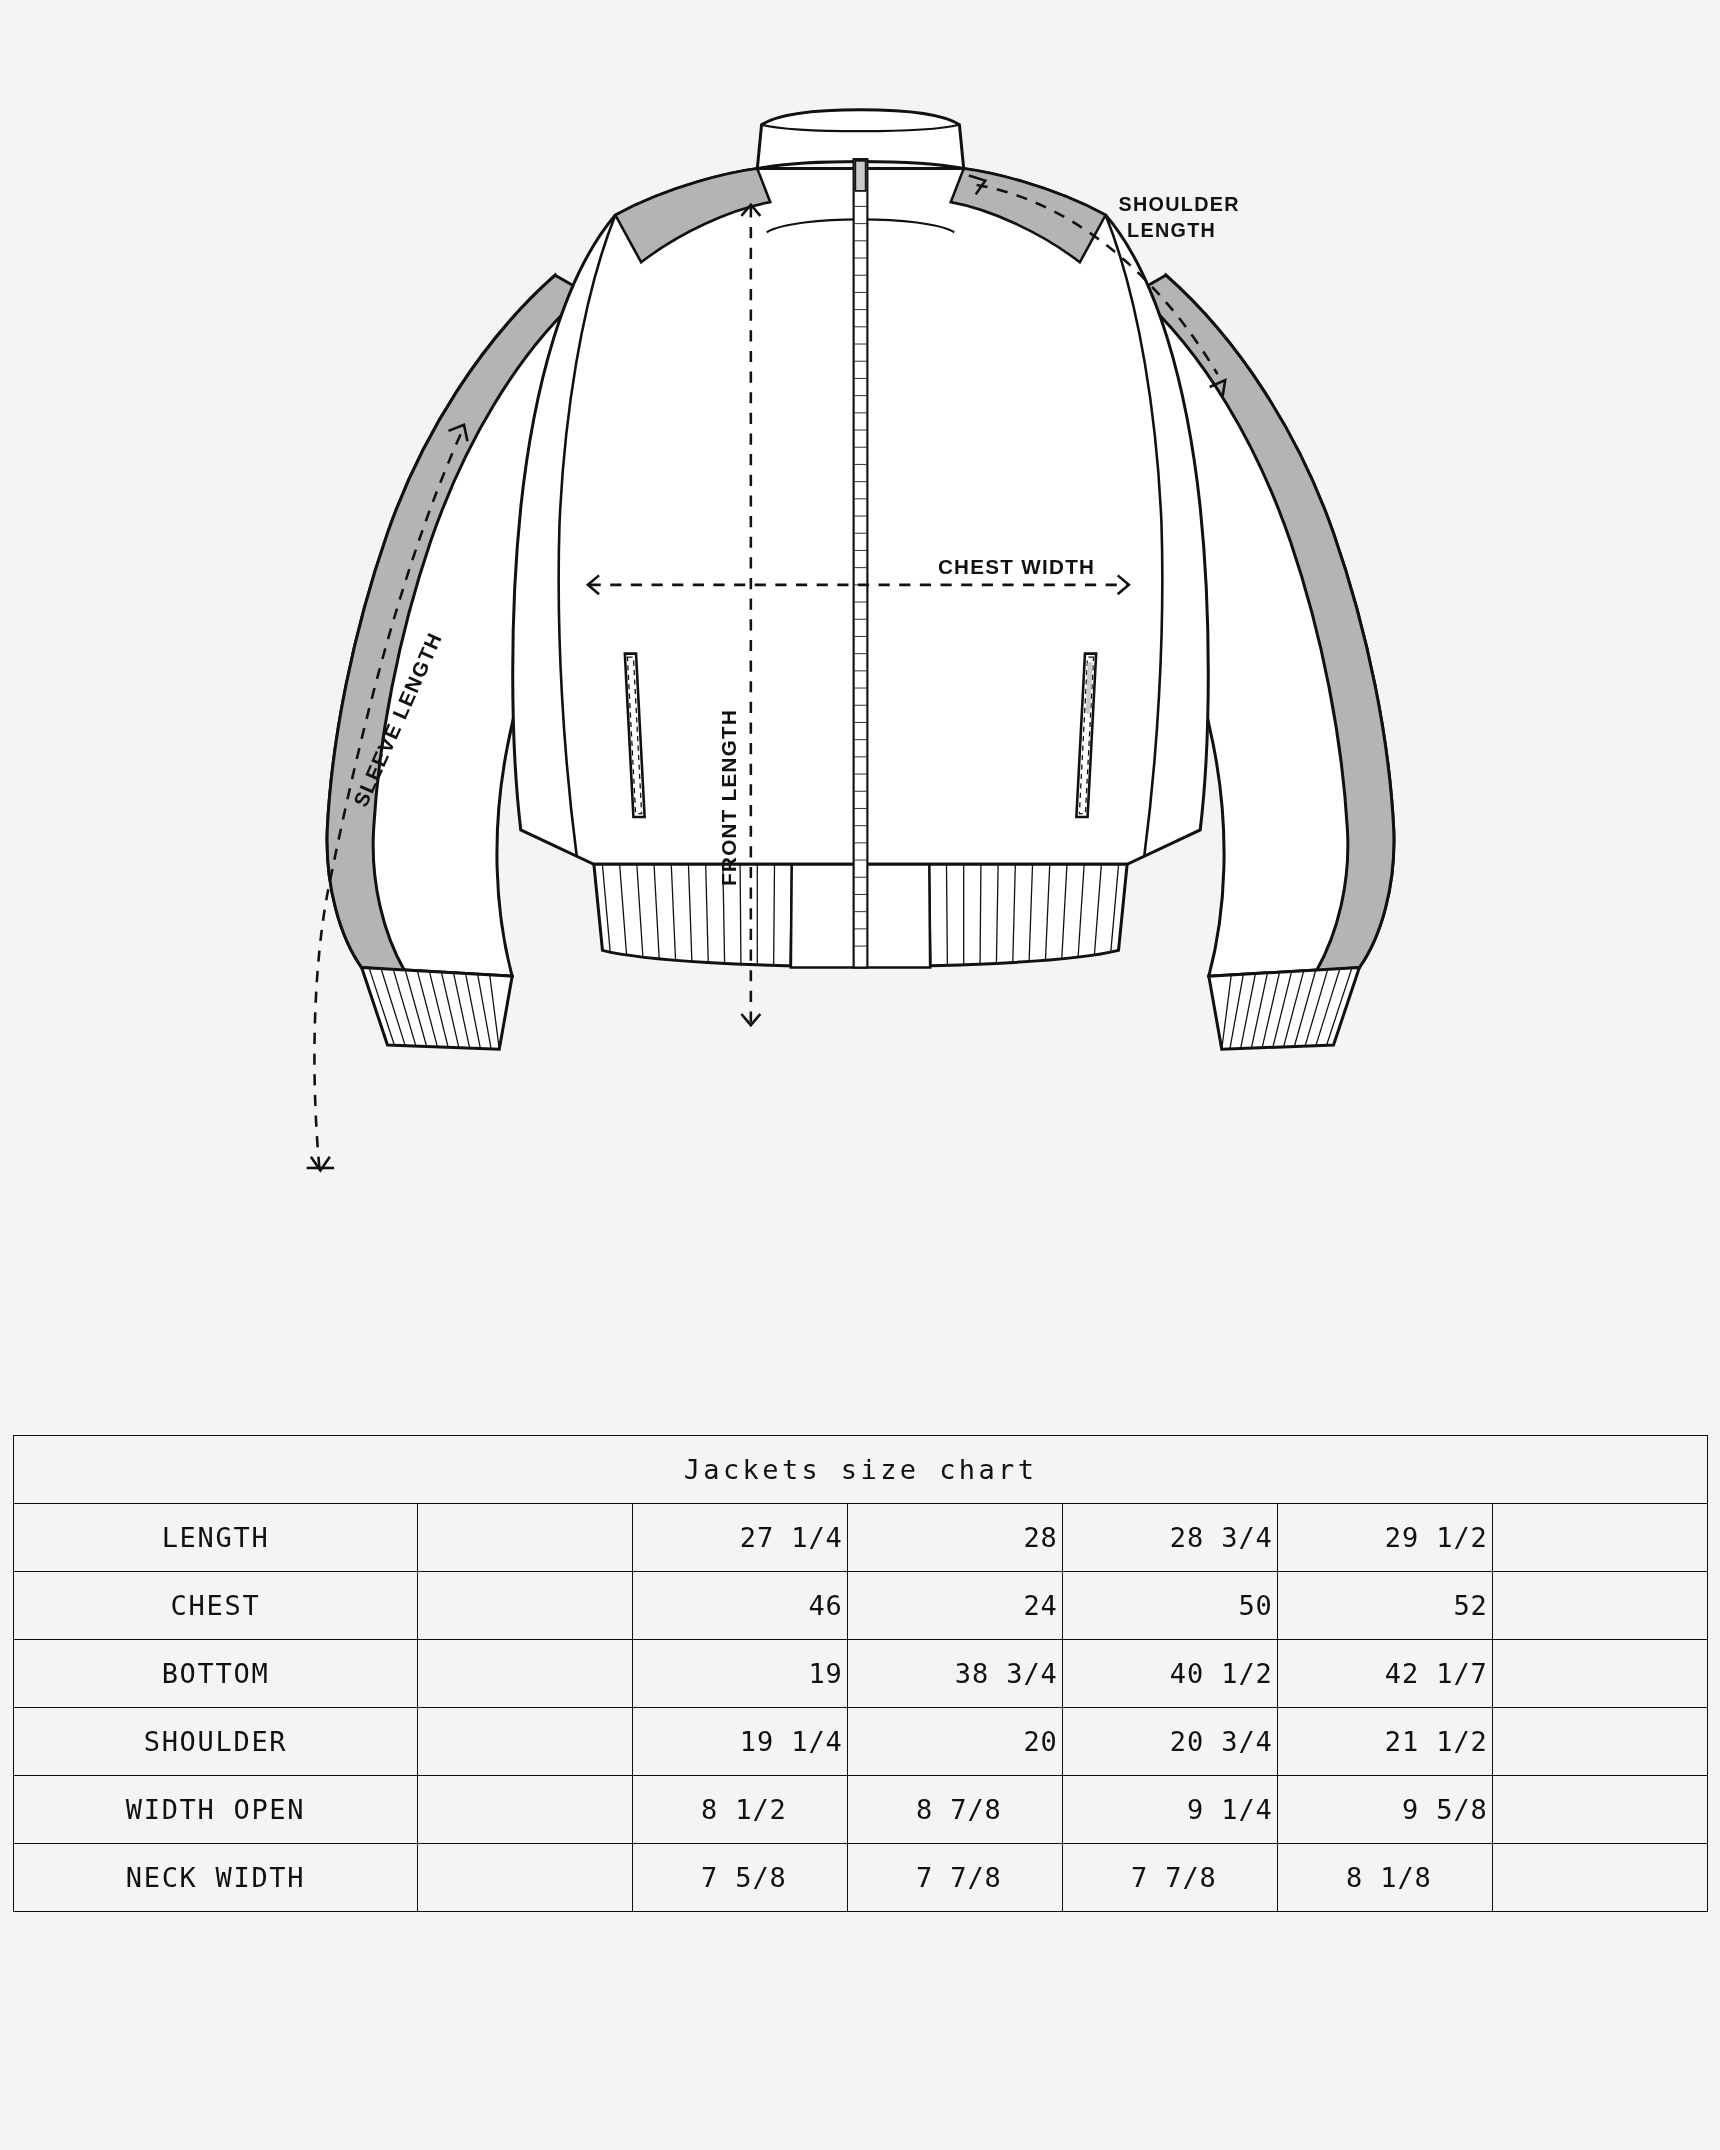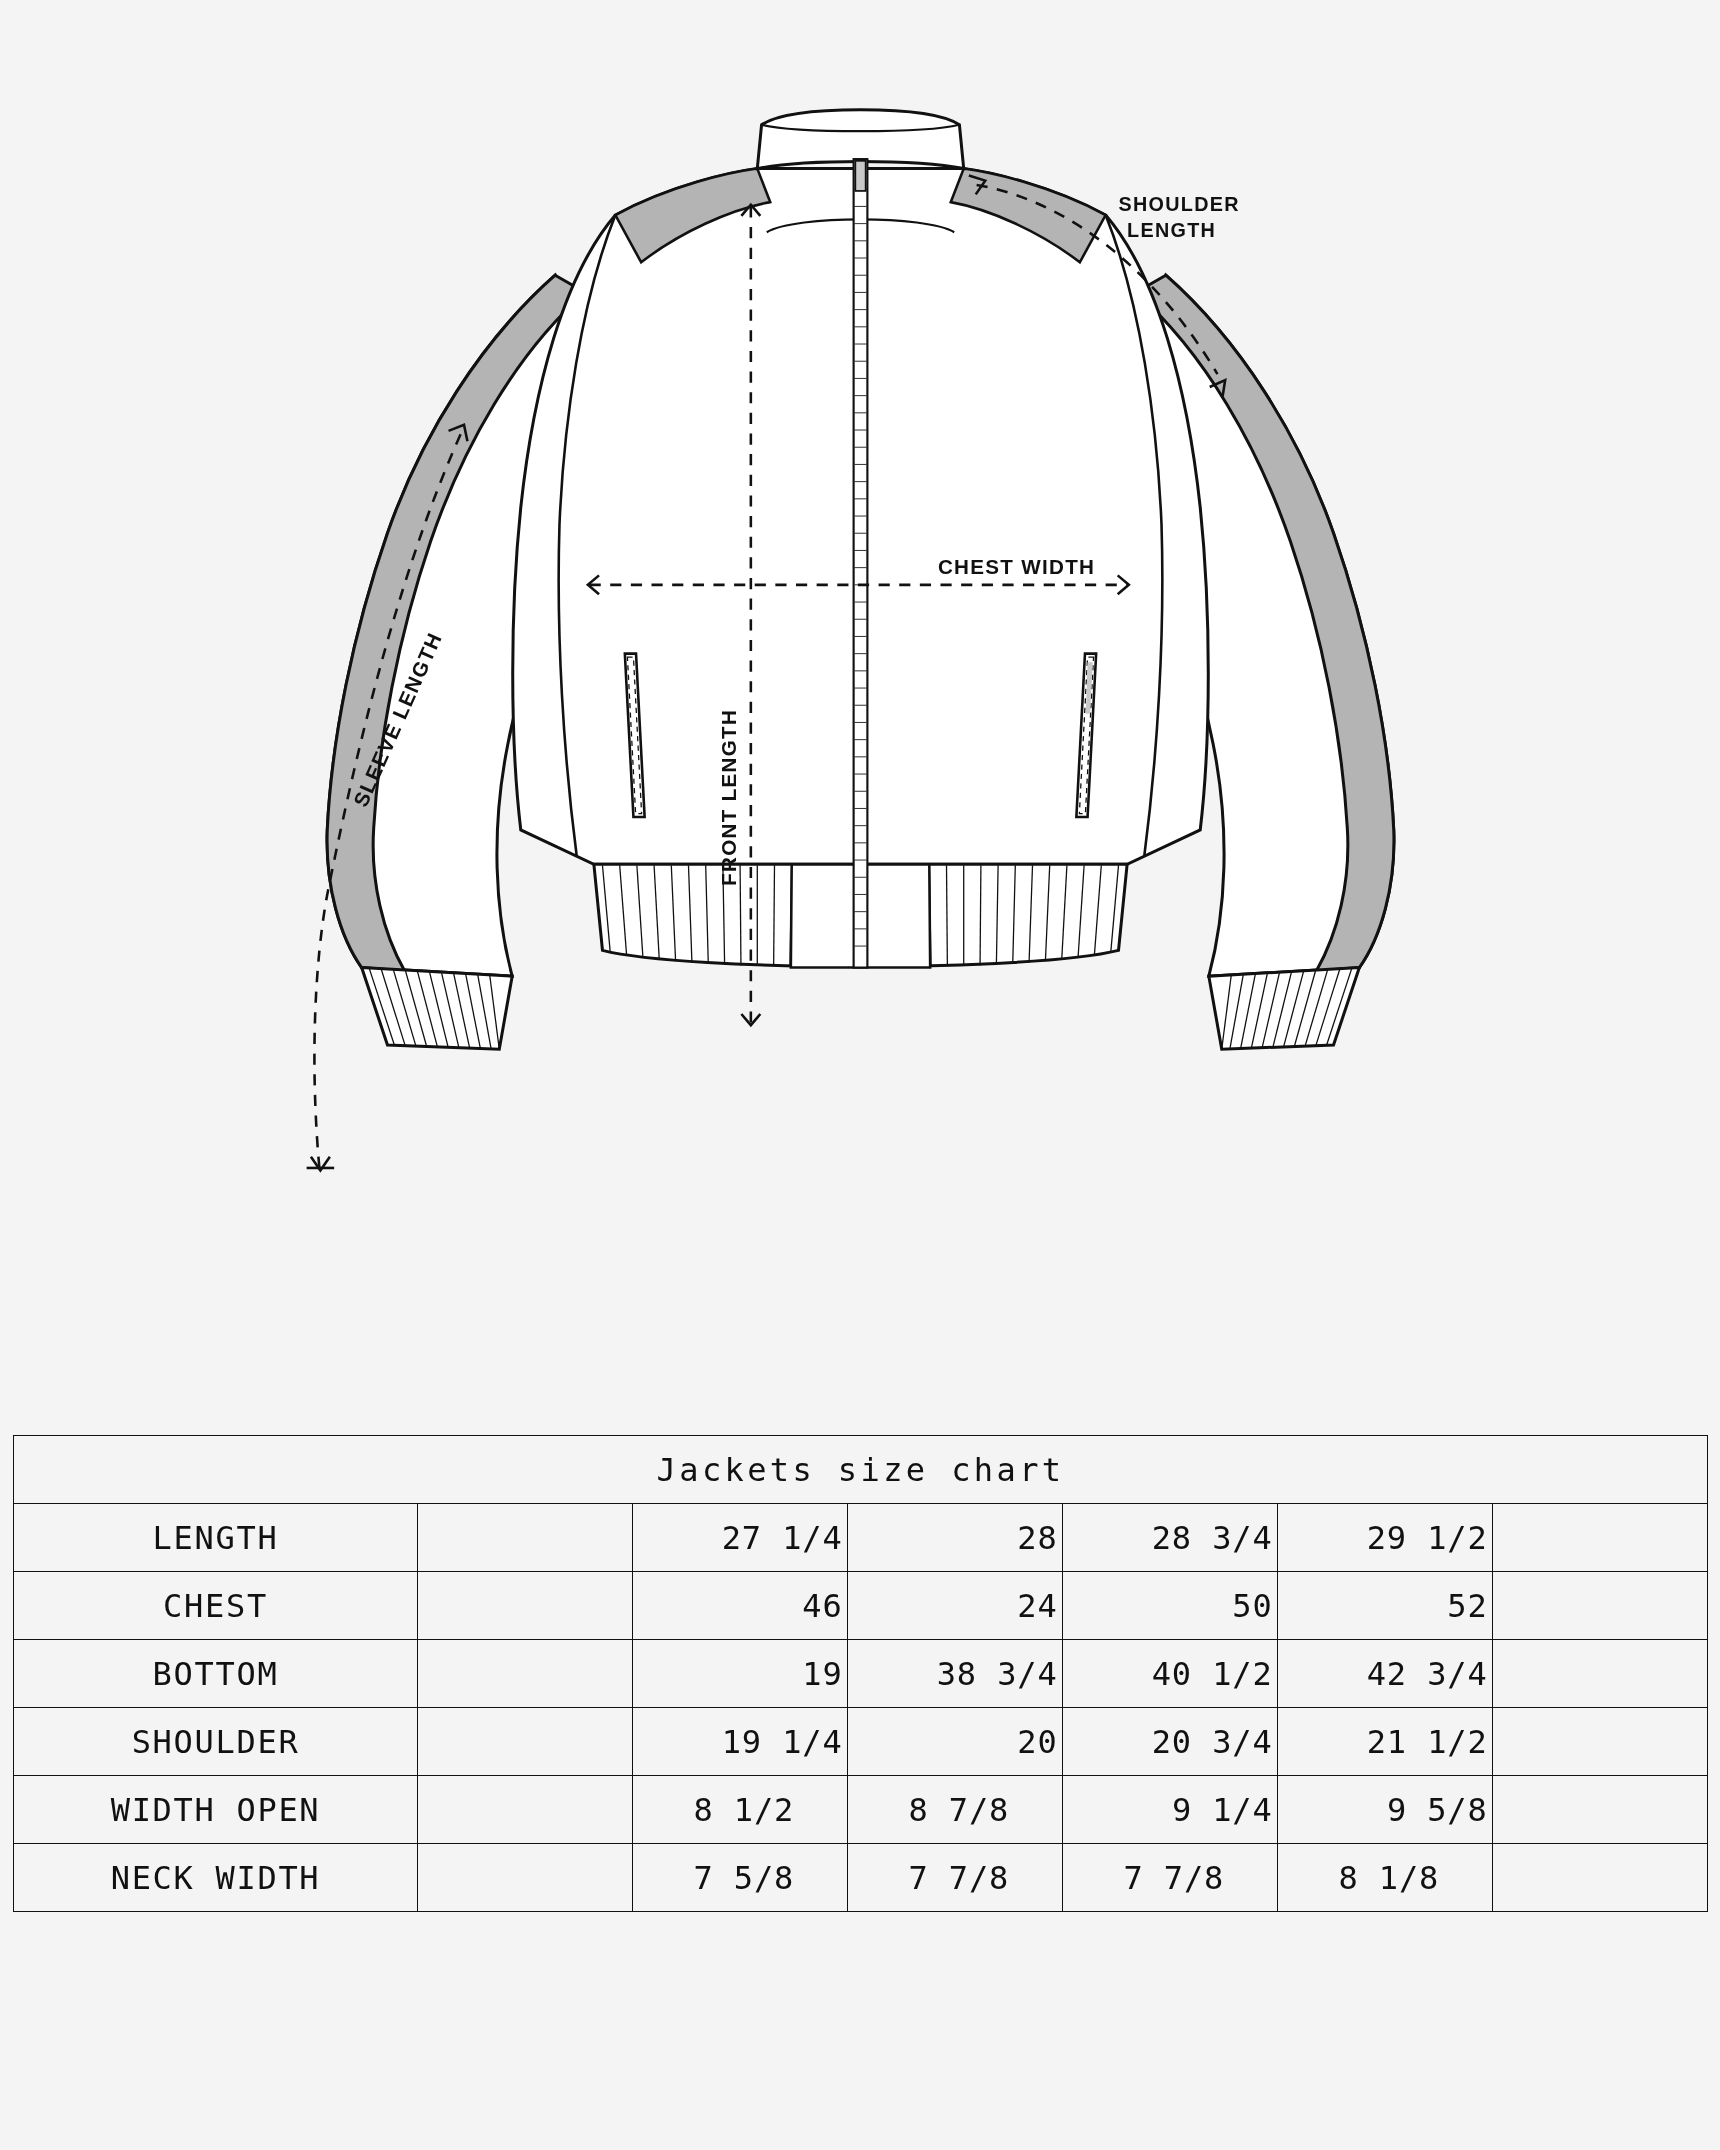--- a/index.html
+++ b/index.html
@@ -38,21 +38,21 @@
   }
   table.chart {
     border-collapse: collapse;
     width: 1695px;
     table-layout: fixed;
     background: #f4f4f4;
   }
   table.chart td {
     border: 1.7px solid #111;
     font-family: "DejaVu Sans Mono", monospace;
-    font-size: 32px;
+    font-size: 27px;
     color: #111;
     height: 67px;
     padding: 0 4.3px;
     vertical-align: middle;
   }
   td.title-cell {
     text-align: center;
     font-size: 65px;
     height: 142px;
     letter-spacing: 3.4px;
@@ -334,21 +334,21 @@
         <td class="val">52</td>
         <td class="val"></td>
       </tr>
 
       <tr>
         <td class="rowhead">BOTTOM</td>
         <td class="val"></td>
         <td class="val">19</td>
         <td class="val">38 3/4</td>
         <td class="val">40 1/2</td>
-        <td class="val">42 3/4</td>
+        <td class="val">42 1/7</td>
         <td class="val"></td>
       </tr>
 
       <tr>
         <td class="rowhead">SHOULDER</td>
         <td class="val"></td>
         <td class="val">19 1/4</td>
         <td class="val">20</td>
         <td class="val">20 3/4</td>
         <td class="val">21 1/2</td>

